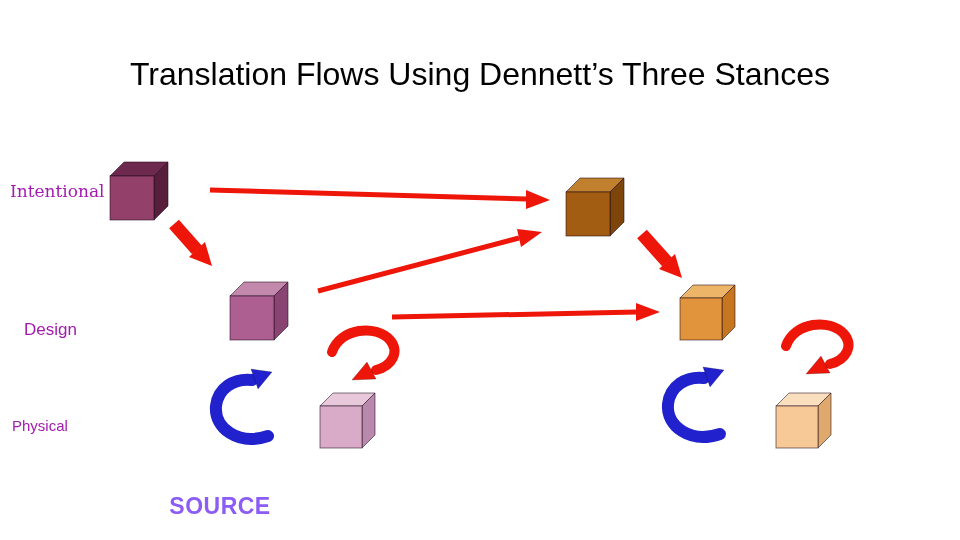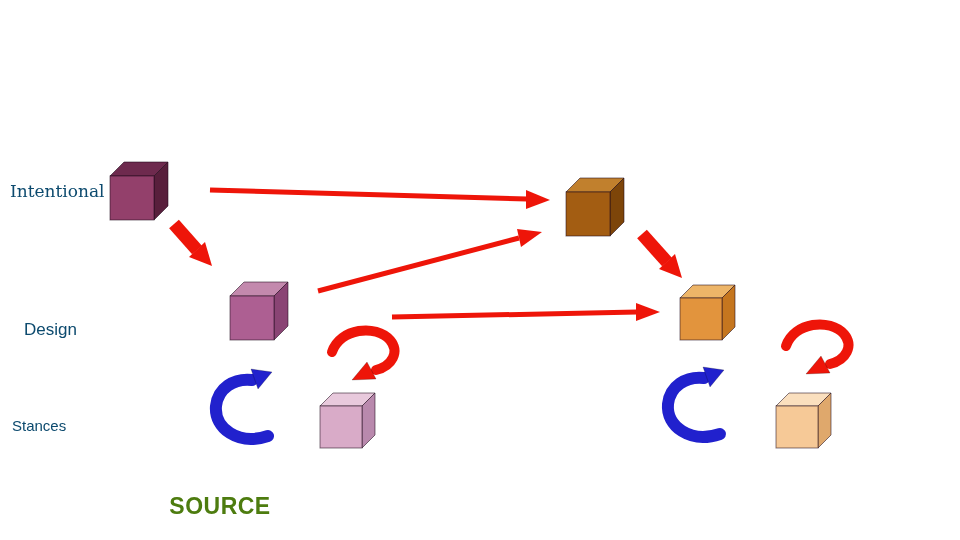--- a/index.html
+++ b/index.html
@@ -4,38 +4,39 @@
 <style>
   html,body{margin:0;padding:0;background:#ffffff;}
   .slide{
     position:relative;width:960px;height:540px;background:#ffffff;
     font-family:"Liberation Sans",sans-serif;overflow:hidden;color:#000;
   }
   .title{
     position:absolute;top:56px;left:0;width:100%;text-align:center;
     font-size:32px;font-weight:400;color:#000;
   }
-  .row-label{position:absolute;font-size:17px;color:#0c4a6e;text-align:right;}
+  .row-label{position:absolute;font-size:17px;color:#a21caf;text-align:right;}
   .row-label.serif{font-family:"DejaVu Serif",serif;}
   .row-label.small{font-size:15px;}
   .col-label{
     position:absolute;width:200px;text-align:center;
-    font-weight:bold;font-size:23px;letter-spacing:0.5px;color:#4d7c0f;
+    font-weight:bold;font-size:23px;letter-spacing:0.5px;color:#8b5cf6;
   }
   svg.diagram{position:absolute;top:0;left:0;}
   .cube-face{stroke:rgba(30,10,25,0.55);stroke-width:1;}
   .arrow-shaft{fill:none;}
   .curved{fill:none;stroke-linecap:round;}
   .head{stroke:rgba(0,0,0,0.35);stroke-width:0.6;}
 </style>
 </head>
 <body>
 
 <div class="slide">
 
+  <div class="title">Translation Flows Using Dennett’s Three Stances</div>
 
   <svg class="diagram" width="960" height="540" viewBox="0 0 960 540">
 
     <g>
       <polygon class="cube-face" points="110,176 124,162 168,162 154,176" fill="#6e2a4e"></polygon>
       <polygon class="cube-face" points="154,176 168,162 168,206 154,220" fill="#581f3c"></polygon>
       <rect class="cube-face" x="110" y="176" width="44" height="44" fill="#93406b"></rect>
     </g>
 
     <g>
@@ -112,18 +113,18 @@
       <path class="curved" d="M 720,434 C 690,444 666,426 668,404 C 670,386 686,376 704,378" stroke-width="12" stroke="#2121cd"></path>
       <polygon class="head" points="724,370 710,387 703,367" fill="#2121cd"></polygon>
     </g>
 
   </svg>
 
   <div class="row-label serif" style="left:10px;top:181px;">Intentional</div>
 
   <div class="row-label" style="left:24px;top:320px;">Design</div>
 
-  <div class="row-label small" style="left:12px;top:417px;">Stances</div>
+  <div class="row-label small" style="left:12px;top:417px;">Physical</div>
 
   <div class="col-label" style="left:120px;top:493px;">SOURCE</div>
 
 
 </div>
 
 </body></html>

